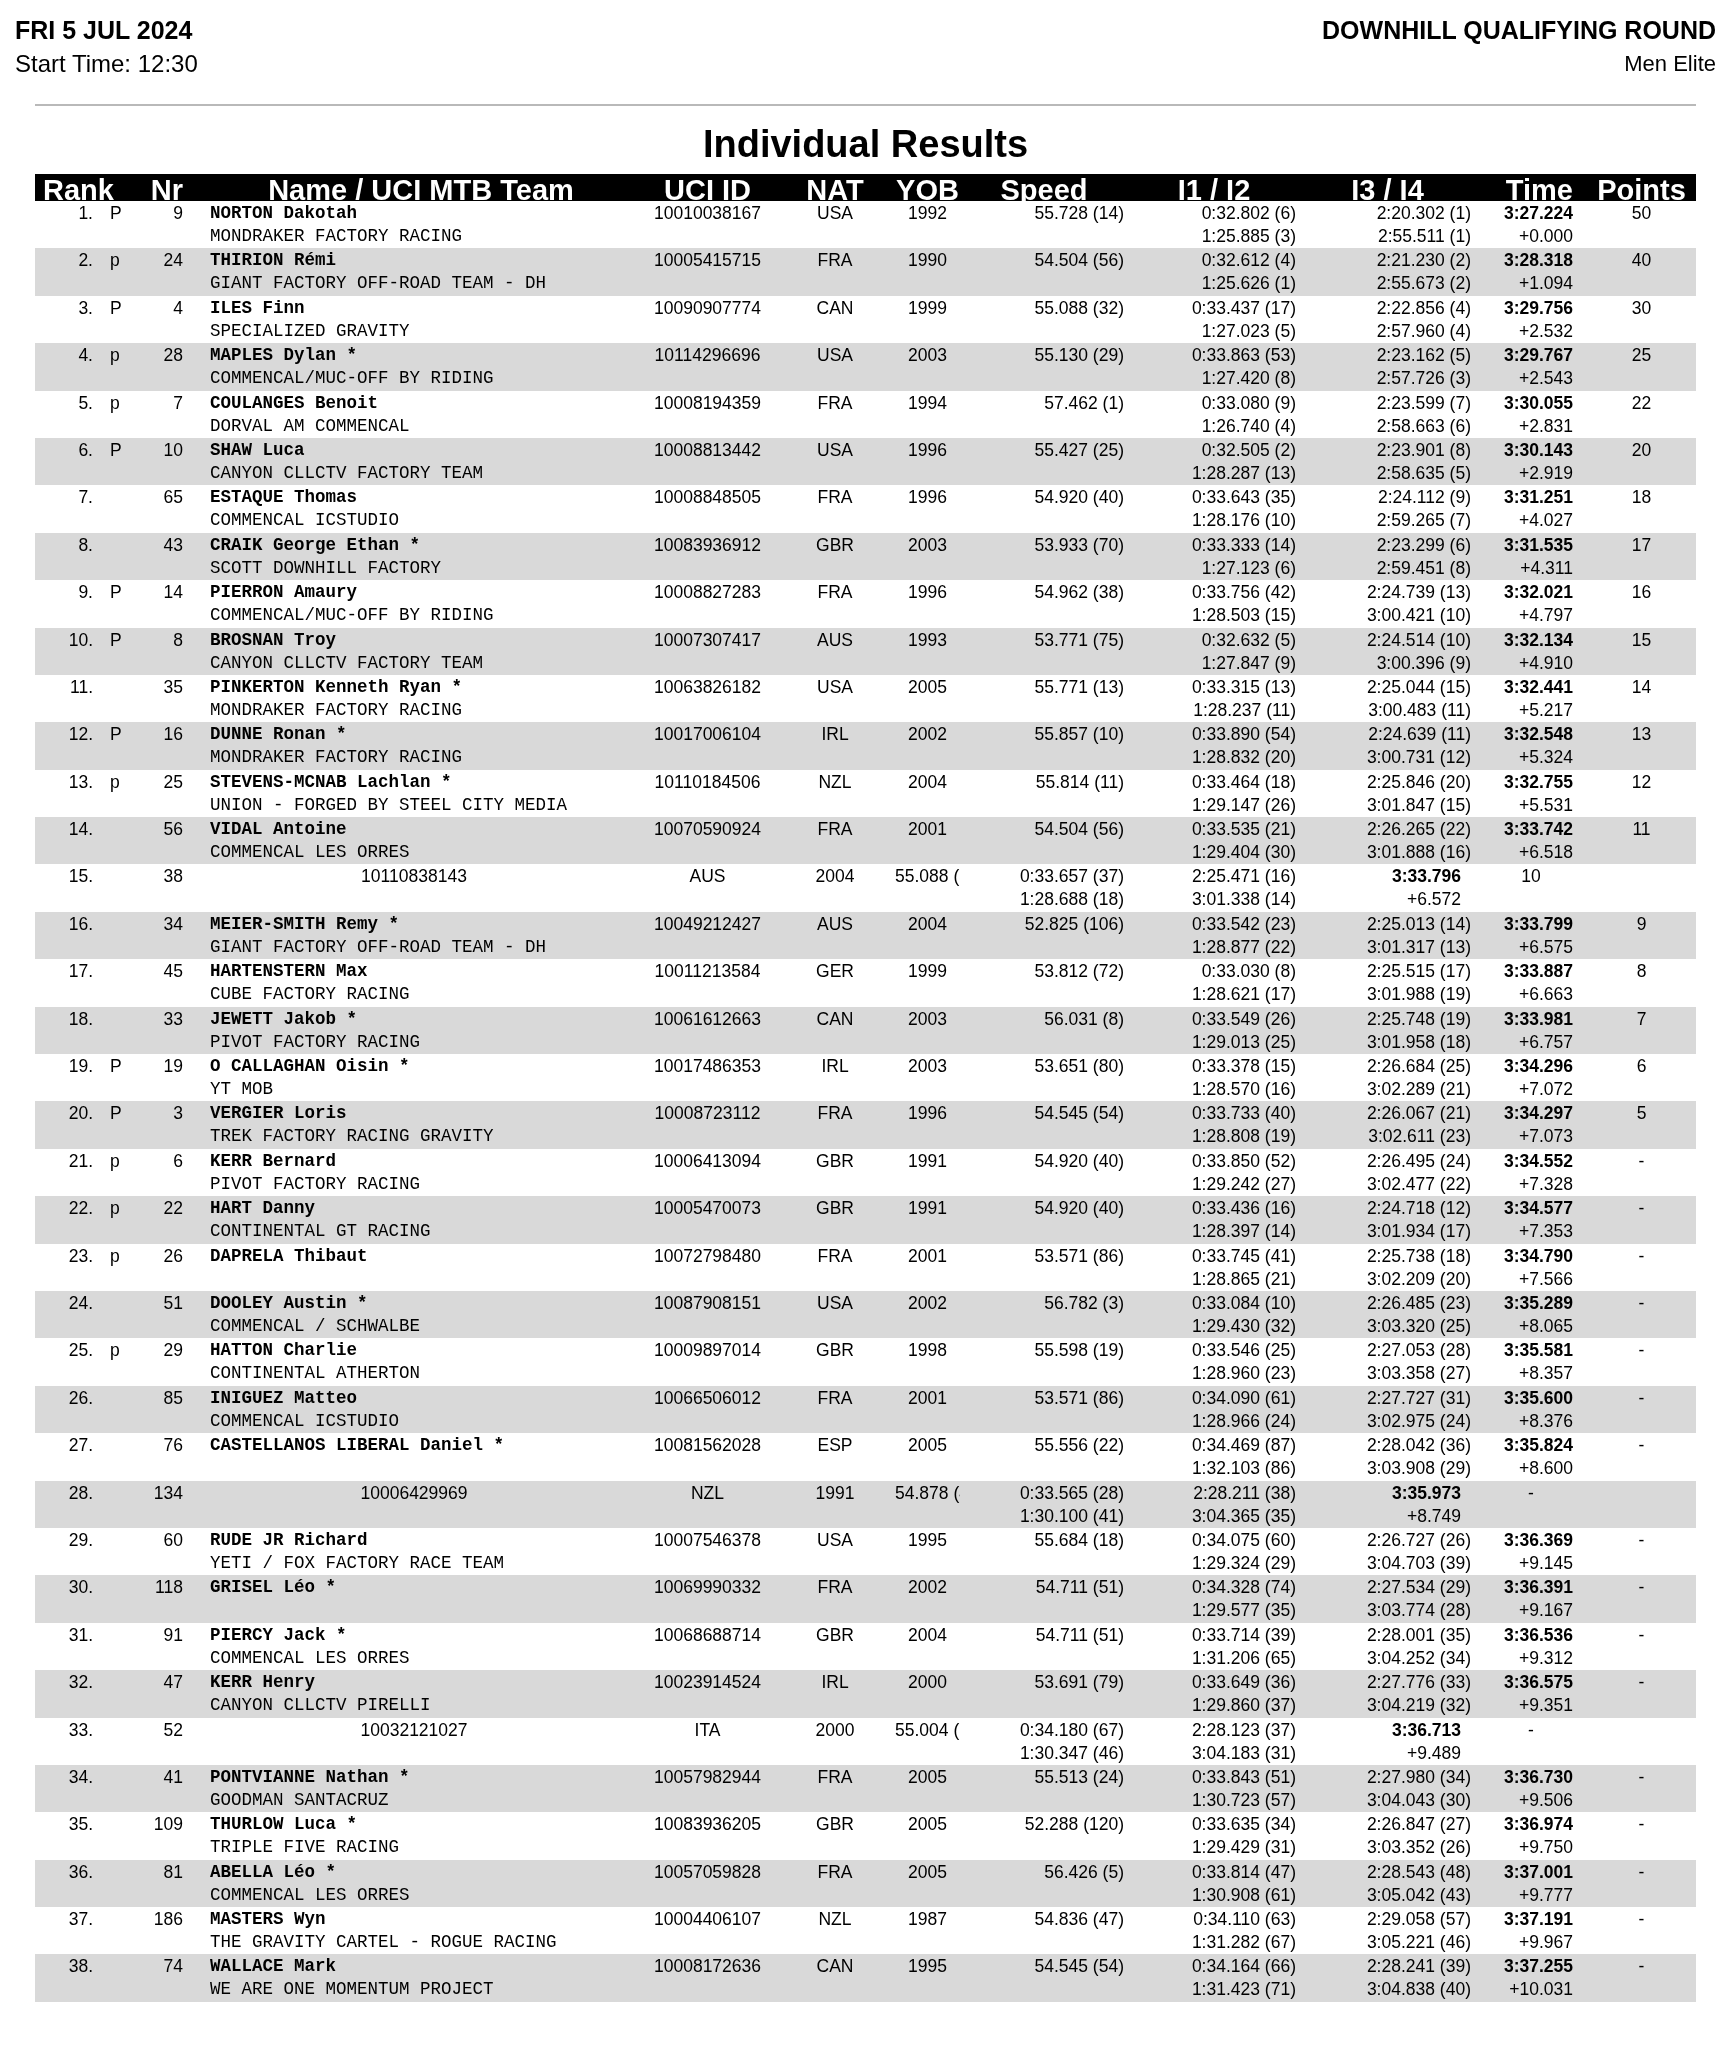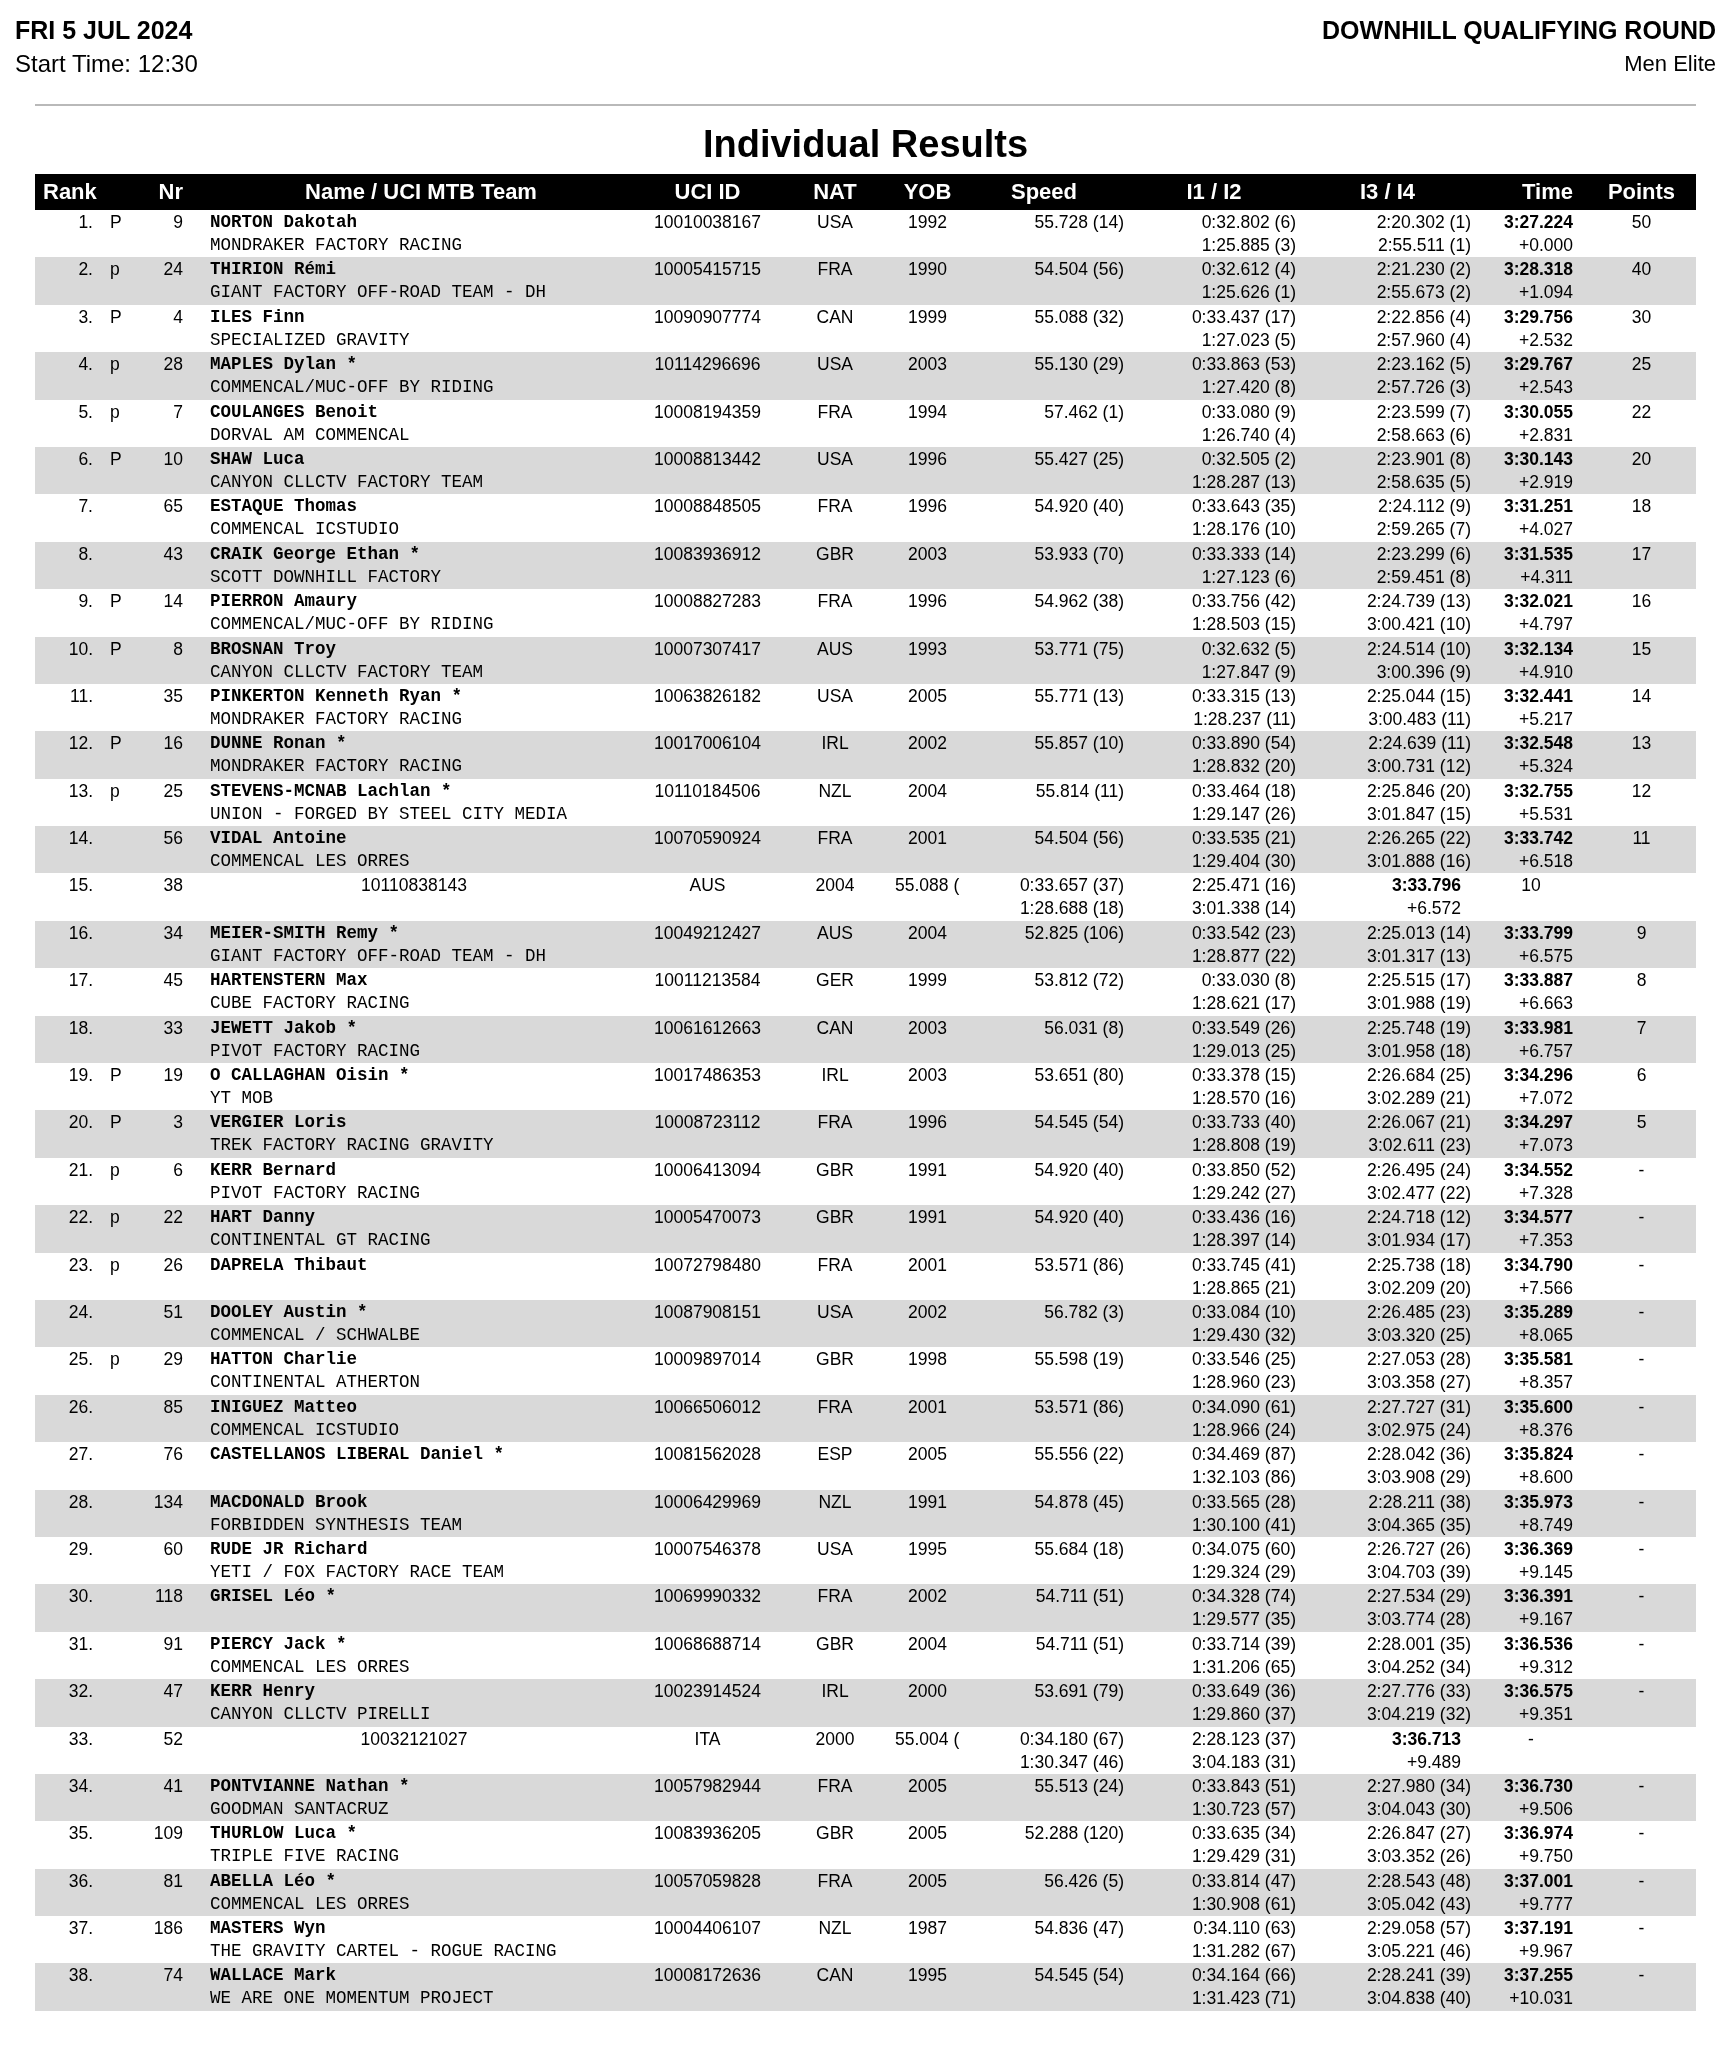--- a/index.html
+++ b/index.html
@@ -11,21 +11,21 @@
   .top-left{position:absolute;left:15px;top:14px;}
   .top-right{position:absolute;right:15px;top:14px;text-align:right;}
   .date{font-size:25px;font-weight:bold;line-height:32px;}
   .start-time{font-size:24px;line-height:36px;}
   .event{font-size:25px;font-weight:bold;line-height:32px;}
   .category{font-size:22px;line-height:36px;}
   .separator{height:0;border-top:2px solid #b9b9b9;margin:0 35px;}
   .page-title{text-align:center;font-size:38px;font-weight:bold;margin-top:14px;height:48px;line-height:48px;}
   .results{margin:6px 35px 0 35px;width:1661px;}
   .grid{display:grid;grid-template-columns:62px 45px 46px 452px 135px 120px 65px 168px 172px 175px 112px 109px;}
-  .thead{background:#000;color:#fff;height:36px;align-items:center;font-weight:bold;font-size:22px;}
+  .thead{background:#000;color:#fff;height:27px;align-items:center;font-weight:bold;font-size:29px;}
   .th{white-space:nowrap;}
   .th-rank{grid-column:1 / 3;padding-left:8px;text-align:left;}
   .th-nr{text-align:right;padding-right:5px;}
   .th-name{text-align:center;padding-left:14px;}
   .th-c{text-align:center;}
   .th-time{text-align:right;padding-right:14px;}
   .row{height:47.4px;font-size:17.5px;line-height:23px;padding-top:1px;box-sizing:border-box;}
   .row.alt{background:var(--alt-color,#d9d9d9);}
   .cell{white-space:nowrap;overflow:hidden;}
   .c-rank{text-align:right;padding-right:4px;}
@@ -1237,24 +1237,20 @@
   <div class="grid row alt">
     <div class="cell c-rank">
           <div class="l1">28.</div>
         </div>
     <div class="cell c-p">
           <div class="l1"></div>
         </div>
     <div class="cell c-nr">
           <div class="l1">134</div>
         </div>
-    <div class="cell c-name">
-      <div class="l1">MACDONALD Brook</div>
-      <div class="l2">FORBIDDEN SYNTHESIS TEAM</div>
-    </div>
     <div class="cell c-uci">
           <div class="l1">10006429969</div>
         </div>
     <div class="cell c-nat">
           <div class="l1">NZL</div>
         </div>
     <div class="cell c-yob">
           <div class="l1">1991</div>
         </div>
     <div class="cell c-speed">

